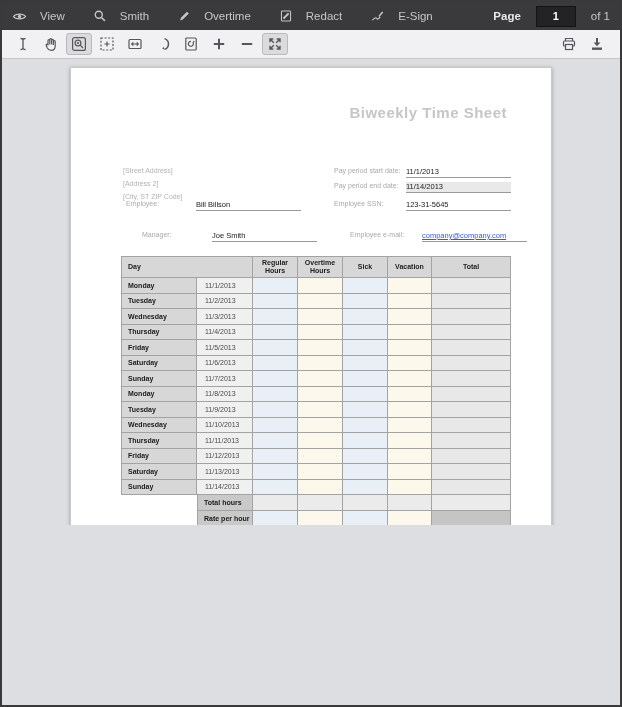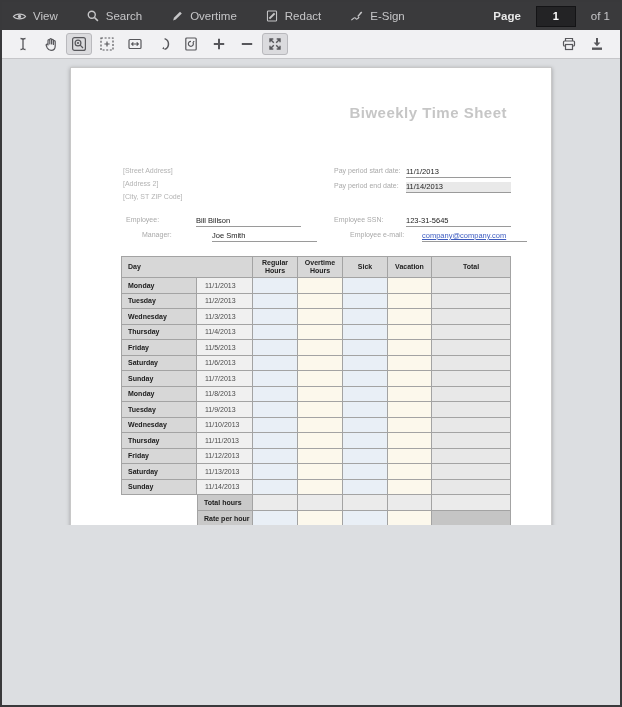--- a/index.html
+++ b/index.html
@@ -1,20 +1,20 @@
 <!DOCTYPE html>
 <html><head>
 <meta charset="utf-8">
 <style>
   html,body{margin:0;padding:0;background:#2e2e30;font-family:"Liberation Sans",sans-serif;}
   .window{width:622px;height:707px;box-sizing:border-box;border:2px solid #39393b;background:#dcdee1;position:relative;overflow:hidden;}
 
   
   .topbar{height:28px;background:#3a3a3c;display:flex;align-items:center;padding:0 10px;box-sizing:border-box;}
-  .topbar .titem{display:flex;align-items:center;gap:6px;margin-right:28px;color:#c6c6c8;font-size:11.5px;cursor:default;}
+  .topbar .titem{display:flex;align-items:center;gap:13px;margin-right:28px;color:#c6c6c8;font-size:11.5px;cursor:default;}
   .topbar .titem svg{display:block;}
   .topbar .spacer{flex:1;}
   .pagebox{display:flex;align-items:center;gap:15px;color:#c6c6c8;font-size:11.5px;}
   .pagebox .plabel{color:#e8e8e8;font-weight:bold;}
   .pagebox input{width:34px;height:17px;background:#232325;border:1px solid #141416;color:#fff;font-size:11px;font-weight:bold;text-align:center;font-family:"Liberation Sans",sans-serif;}
 
   
   .toolbar{height:29px;background:#f1f1f3;border-bottom:1px solid #c6c6c9;display:flex;align-items:center;padding:0 8px;box-sizing:border-box;}
   .tbtn{width:26px;height:22px;display:flex;align-items:center;justify-content:center;border-radius:3px;border:1px solid transparent;margin-right:2px;box-sizing:border-box;}
   .tbtn.active{background:#dbdbde;border-color:#b9b9bd;}
@@ -79,21 +79,21 @@
         </span>
       <span>View</span>
     </div>
     <div class="titem">
       <span>
           <svg width="14" height="14" viewBox="0 0 16 16">
             <circle cx="6.6" cy="6.6" r="4" fill="none" stroke="#c6c6c8" stroke-width="1.6"></circle>
             <line x1="9.7" y1="9.7" x2="13.6" y2="13.6" stroke="#c6c6c8" stroke-width="1.8"></line>
           </svg>
         </span>
-      <span>Search</span>
+      <span>Smith</span>
     </div>
     <div class="titem">
       <span>
           <svg width="14" height="14" viewBox="0 0 16 16">
             <path d="M3.6 13l.9-3 6.9-6.9 2.1 2.1-6.9 6.9-3 .9z" fill="#c6c6c8"></path>
           </svg>
         </span>
       <span>Overtime</span>
     </div>
     <div class="titem">
@@ -236,21 +236,21 @@
 
       <div class="fieldrow" style="top:99px;left:0;width:480px;">
         <span class="flabel" style="left:263px;">Pay period start date:</span>
         <span class="fvalue" style="left:335px;">11/1/2013</span>
       </div>
       <div class="fieldrow" style="top:114px;left:0;width:480px;">
         <span class="flabel" style="left:263px;">Pay period end date:</span>
         <span class="fvalue shaded" style="left:335px;">11/14/2013</span>
       </div>
 
-      <div class="fieldrow" style="top:148px;left:0;width:480px;">
+      <div class="fieldrow" style="top:132px;left:0;width:480px;">
         <span class="flabel" style="left:55px;">Employee:</span>
         <span class="fvalue" style="left:125px;">Bill Billson</span>
         <span class="flabel" style="left:263px;">Employee SSN:</span>
         <span class="fvalue" style="left:335px;">123-31-5645</span>
       </div>
       <div class="fieldrow" style="top:163px;left:16px;width:480px;">
         <span class="flabel" style="left:55px;">Manager:</span>
         <span class="fvalue" style="left:125px;">Joe Smith</span>
         <span class="flabel" style="left:263px;">Employee e-mail:</span>
         <span class="fvalue link" style="left:335px;">company@company.com</span>

